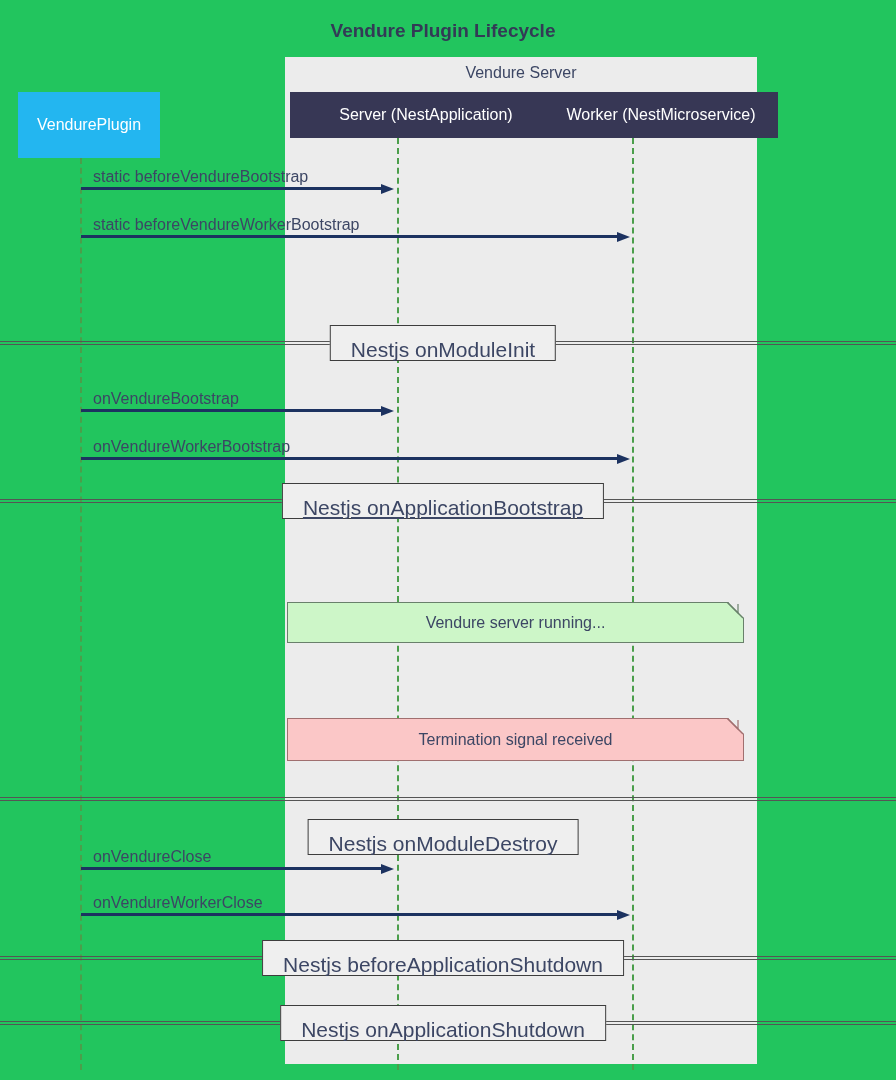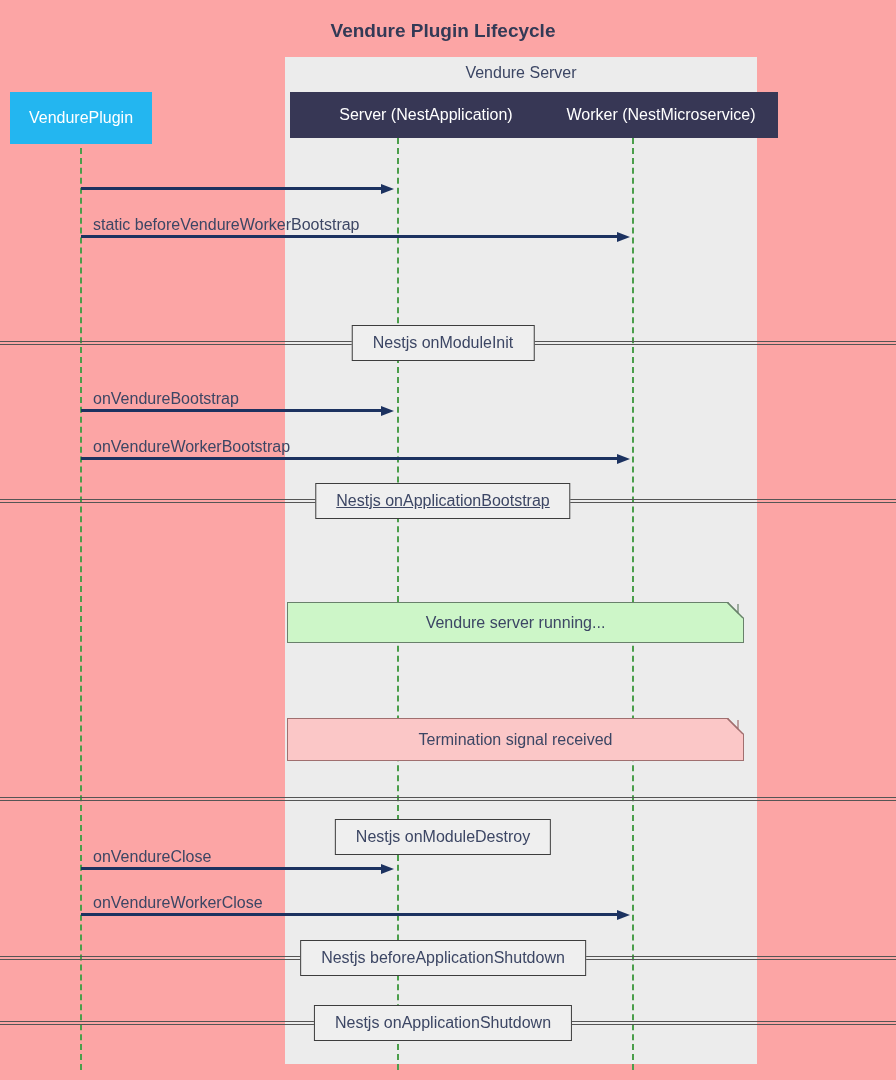--- a/index.html
+++ b/index.html
@@ -1,17 +1,17 @@
 <!DOCTYPE html>
 <html style="--title-text: #333a56; --text: #3c4664; --actor-primary: #23b6f0; --actor-dark: #373755; --actor-text: #ffffff; --container-bg: #ececec; --lifeline: #4b9e4b; --arrow: #1c3260; --divider-fill: #efefef; --divider-border: #3d3d3d; --divider-line: #555555; --note-success-bg: #cdf6c8; --note-success-border: #69806b; --note-danger-bg: #fbc7c7; --note-danger-border: #a06f6f;"><head>
 <meta charset="utf-8">
 <style>
   html,body { margin:0; padding:0; background:#ffffff; }
   .diagram {
-    position:relative; width:896px; height:1080px; background:#fca5a5;
+    position:relative; width:896px; height:1080px; background:#22c55e;
     font-family:"Liberation Sans", sans-serif;
     color:var(--text,#3c4664); overflow:hidden;
   }
   .abs { position:absolute; }
   .title {
     left:443px; top:20px; transform:translateX(-50%);
     font-size:19px; font-weight:bold; color:var(--title-text,#333a56); white-space:nowrap;
   }
   .group-box {
     left:285px; top:57px; width:472px; height:1007px;
@@ -38,24 +38,24 @@
     border-top:5px solid transparent; border-bottom:5px solid transparent;
     border-left:13px solid var(--arrow,#1c3260);
   }
   .div-line {
     left:0; width:896px; height:4px; box-sizing:border-box;
     border-top:1px solid var(--divider-line,#555555);
     border-bottom:1px solid var(--divider-line,#555555);
   }
   .div-box {
     left:443px; transform:translateX(-50%);
-    height:36px; line-height:34px; padding:0 20px;
+    height:36px; line-height:34px; padding:7px 20px;
     background:var(--divider-fill,#efefef);
     border:1.5px solid var(--divider-border,#3d3d3d);
-    font-size:16px; white-space:nowrap; box-sizing:border-box;
+    font-size:21px; white-space:nowrap; box-sizing:border-box;
   }
   .note {
     left:287px; width:457px; display:flex; align-items:center; justify-content:center;
     font-size:16px; box-sizing:border-box;
   }
   .note.success { background:var(--note-success-bg,#cdf6c8); border:1px solid var(--note-success-border,#69806b); }
   .note.danger  { background:var(--note-danger-bg,#fbc7c7);  border:1px solid var(--note-danger-border,#a06f6f); }
   .fold { position:absolute; top:-1px; right:-1px; }
 </style>
 </head>
@@ -70,30 +70,31 @@
   <div class="abs lifeline" style="left:80px;"></div>
   <div class="abs lifeline" style="left:397px;"></div>
   <div class="abs lifeline" style="left:632px;"></div>
 
   <div class="abs div-line" style="top:341px;"></div>
   <div class="abs div-line" style="top:499px;"></div>
   <div class="abs div-line" style="top:797px;"></div>
   <div class="abs div-line" style="top:956px;"></div>
   <div class="abs div-line" style="top:1021px;"></div>
 
-  <div class="abs actor primary" style="left:10px;  width:142px; height:52px;">
+  <div class="abs actor primary" style="left:18px;  width:142px; height:66px;">
     <span>VendurePlugin</span>
   </div>
   <div class="abs actor dark" style="left:290px; width:216px;">
     <span>Server (NestApplication)</span>
   </div>
   <div class="abs actor dark" style="left:516px; width:234px;">
     <span>Worker (NestMicroservice)</span>
   </div>
 
+  <div class="abs msg-label" style="left:93px; top:167px;">static beforeVendureBootstrap</div>
   <div class="abs msg-line" style="left:81px; top:187px; width:301px;"></div>
   <div class="abs msg-head" style="left:381px; top:184px;"></div>
 
   <div class="abs msg-label" style="left:93px; top:215px;text-align:right;">static beforeVendureWorkerBootstrap</div>
   <div class="abs msg-line" style="left:81px; top:235px; width:537px;"></div>
   <div class="abs msg-head" style="left:617px; top:232px;"></div>
 
   <div class="abs div-box" style="top:325px;">Nestjs onModuleInit</div>
 
   <div class="abs msg-label" style="left:93px; top:389px;">onVendureBootstrap</div>

